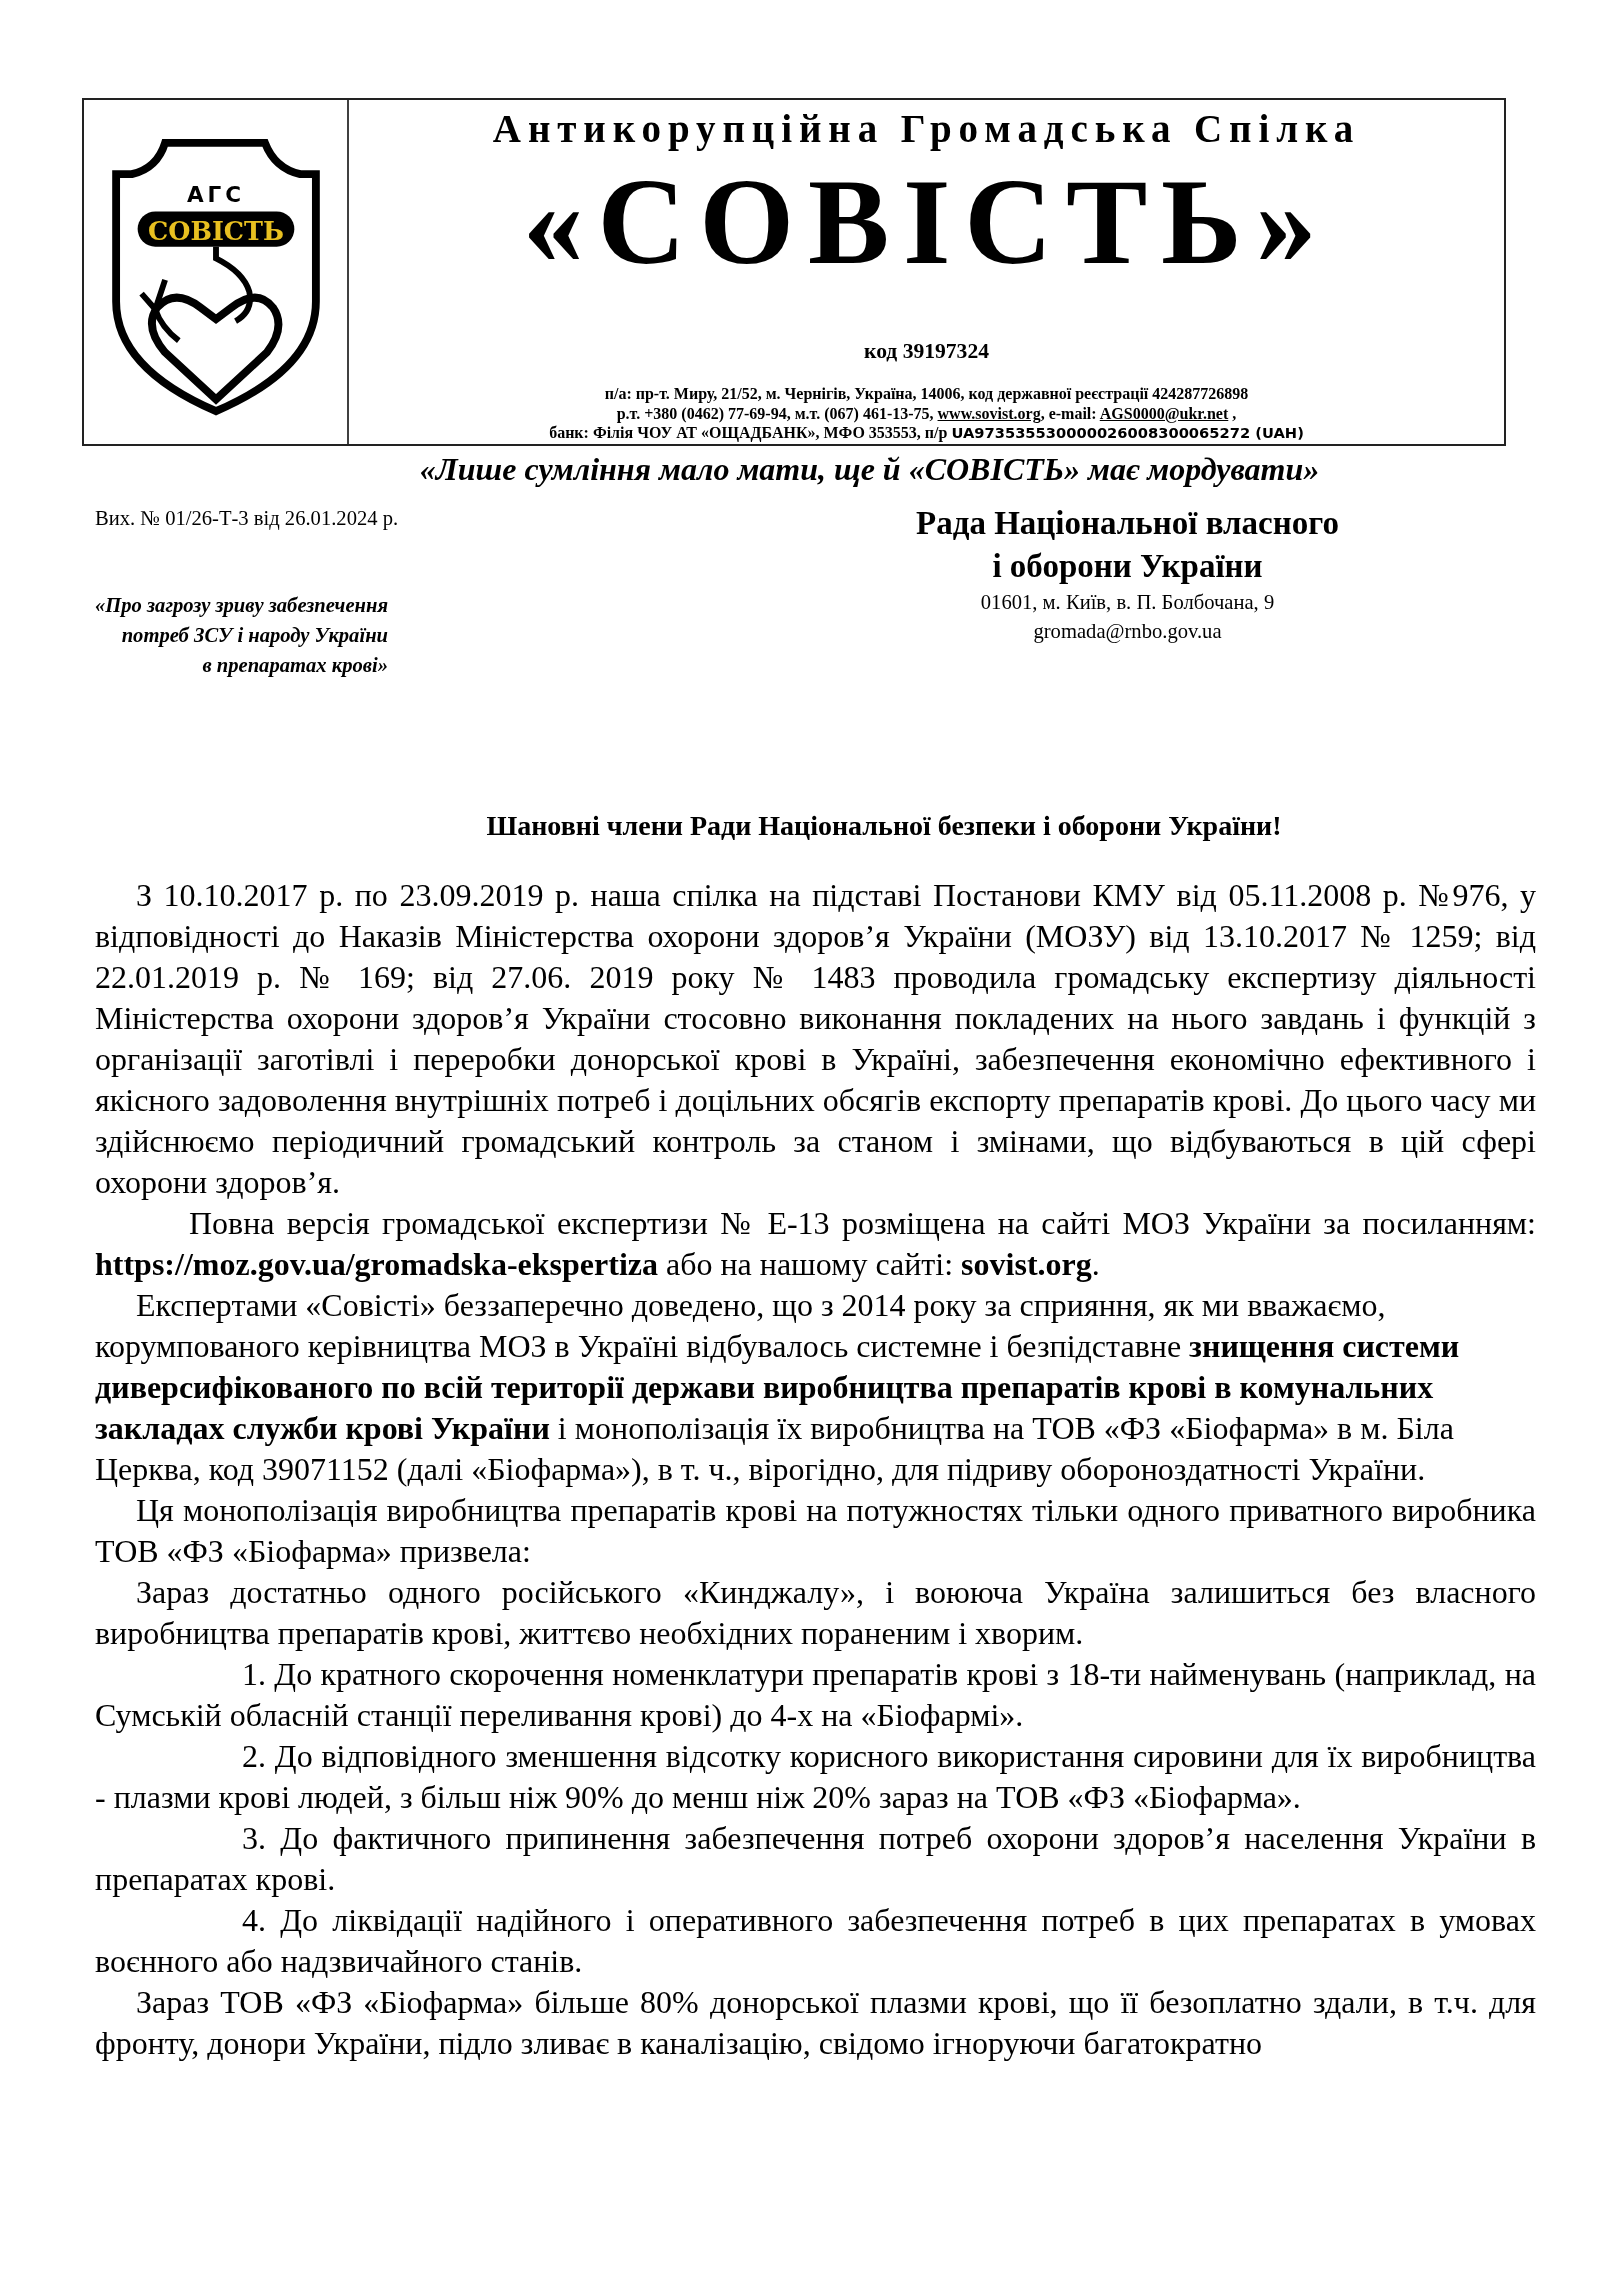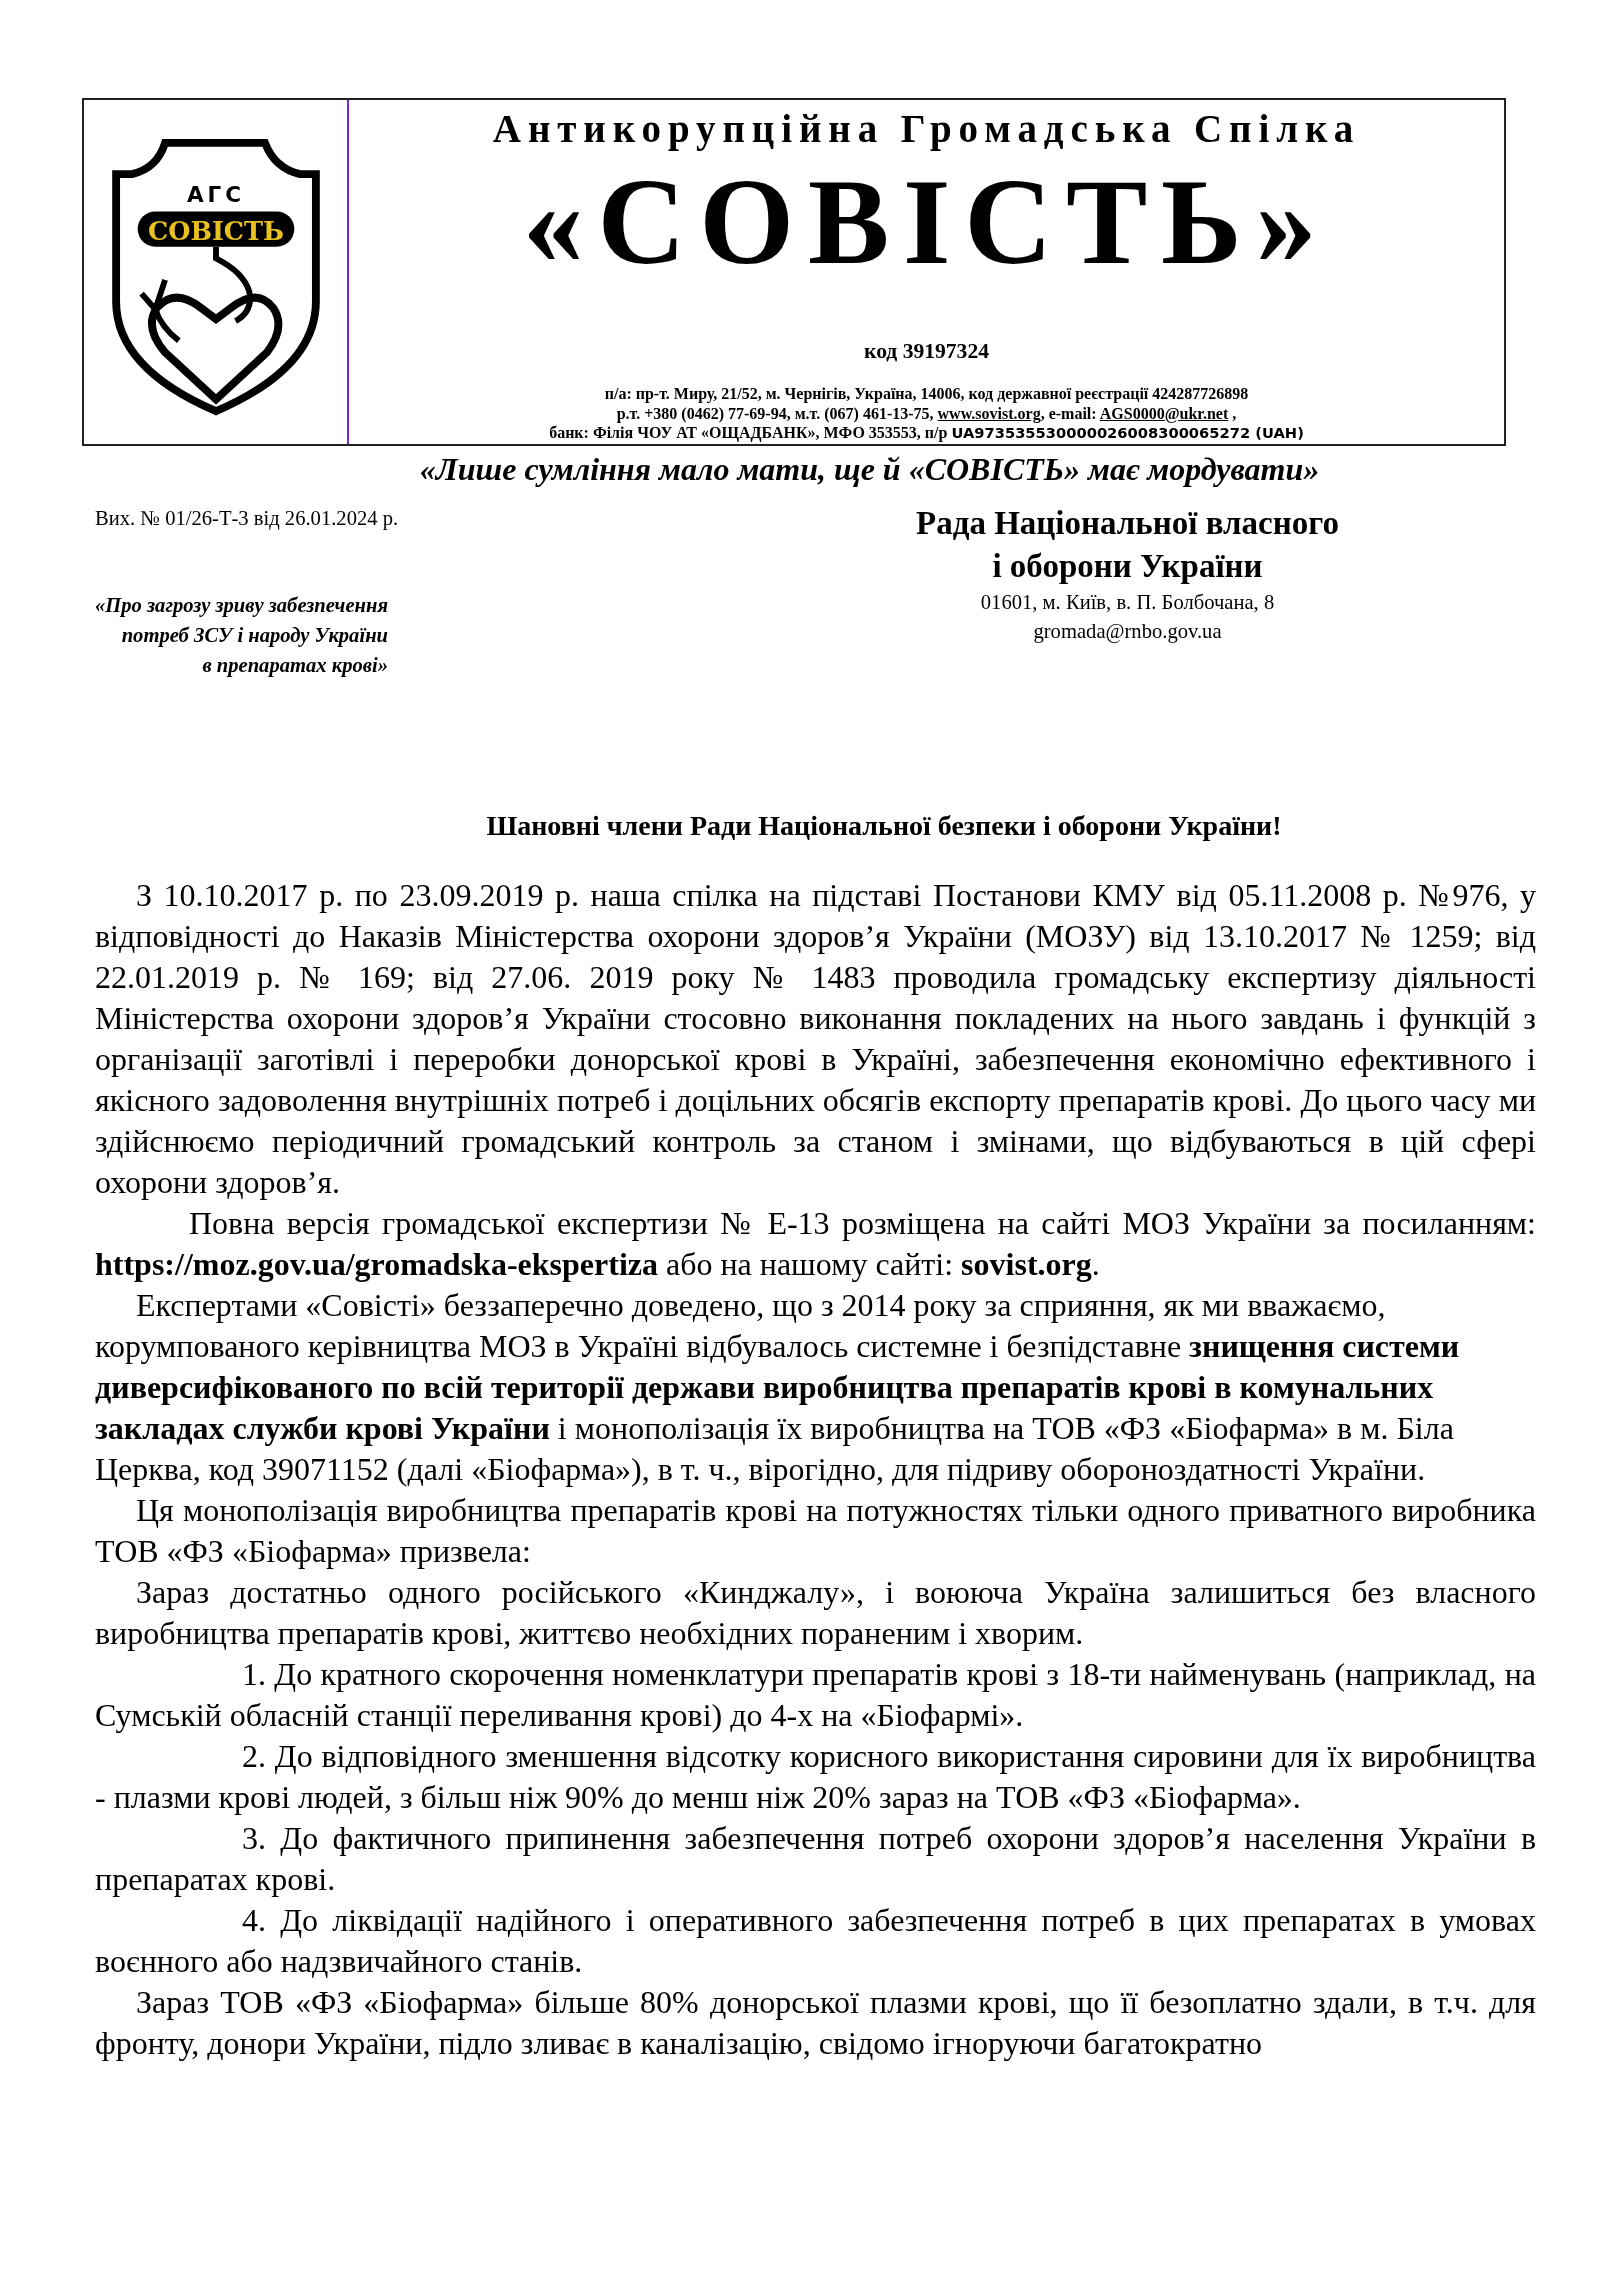--- a/index.html
+++ b/index.html
@@ -3,21 +3,21 @@
 <meta charset="utf-8">
 <style>
   html, body { margin: 0; padding: 0; background: #ffffff; }
   body { width: 1621px; height: 2293px; position: relative; overflow: hidden;
          font-family: "Liberation Serif", "DejaVu Serif", serif; color: #000; }
   .page { position: absolute; left: 0; top: 0; width: 1621px; height: 2293px; }
 
   
   .letterhead { position: absolute; left: 82px; top: 98px; width: 1424px; height: 348px;
                 border: 2px solid #222; box-sizing: border-box; display: flex; }
-  .logo-cell { width: 263px; border-right: 2px solid #6d28d9; position: relative; }
+  .logo-cell { width: 263px; border-right: 2px solid #404040; position: relative; }
   .logo-cell svg { position: absolute; left: 21.6px; top: 35px; }
   .head-cell { flex: 1; position: relative; text-align: center; }
   .org-type { position: absolute; top: 5.9px; left: 0; right: 0; font-size: 39px; font-weight: bold;
               letter-spacing: 6.9px; }
   .org-name { position: absolute; top: 55px; left: 0; right: 0; font-size: 122px; font-weight: bold;
               letter-spacing: 13.7px; line-height: 1.1; }
   .org-code { position: absolute; top: 239px; left: 0; right: 0; font-size: 21.6px; font-weight: bold; }
   .org-addr { position: absolute; top: 284px; left: 0; right: 0; font-size: 16px; font-weight: bold; line-height: 19.6px; }
   .org-addr u { text-decoration: underline; }
   .mono-bold { font-family: "DejaVu Sans", sans-serif; font-weight: bold; font-size: 14.7px; }
@@ -83,21 +83,21 @@
 
   <div class="subject">
     <div>«Про загрозу зриву забезпечення</div>
     <div>потреб ЗСУ і народу України</div>
     <div>в препаратах крові»</div>
   </div>
 
   <div class="addressee">
     <div class="a-name">Рада Національної власного</div>
     <div class="a-name">і оборони  України</div>
-    <div class="a-line">01601, м. Київ, в. П. Болбочана, 8</div>
+    <div class="a-line">01601, м. Київ, в. П. Болбочана, 9</div>
     <div class="a-line">gromada@rnbo.gov.ua</div>
   </div>
 
   <div class="salutation">Шановні члени Ради Національної безпеки і оборони  України!</div>
 
   <div class="body">
     <p class="indent1">З 10.10.2017 р. по 23.09.2019 р. наша спілка на підставі  Постанови КМУ від 05.11.2008 р. №976, у відповідності до Наказів Міністерства охорони здоров’я України (МОЗУ) від 13.10.2017   № 1259;  від 22.01.2019   р. № 169; від 27.06. 2019 року № 1483   проводила громадську експертизу діяльності Міністерства охорони здоров’я   України стосовно виконання покладених на нього завдань і функцій з організації заготівлі і переробки донорської крові в Україні, забезпечення економічно ефективного і якісного задоволення внутрішніх потреб і доцільних обсягів експорту препаратів крові. До цього часу ми здійснюємо періодичний громадський контроль за станом і змінами, що відбуваються в цій сфері охорони здоров’я.</p>
     <p class="indent2"><span>Повна версія громадської експертизи № Е-13 розміщена на сайті МОЗ України за посиланням: </span><b>https://moz.gov.ua/gromadska-ekspertiza</b><span>  або на нашому сайті: </span><b>sovist.org</b><span>.</span></p>
     <p class="indent1 left"><span>Експертами «Совісті» беззаперечно доведено, що з 2014 року за сприяння, як ми вважаємо, корумпованого керівництва МОЗ в Україні відбувалось  системне і безпідставне </span><b>знищення системи диверсифікованого по всій території держави виробництва препаратів крові  в комунальних закладах служби крові України</b><span> і монополізація їх виробництва на ТОВ «ФЗ «Біофарма» в м. Біла Церква, код  39071152 (далі «Біофарма»), в т. ч.,  вірогідно, для підриву обороноздатності  України.</span></p>
     <p class="indent1">Ця монополізація виробництва препаратів крові на потужностях тільки одного приватного виробника ТОВ «ФЗ «Біофарма» призвела:</p>

